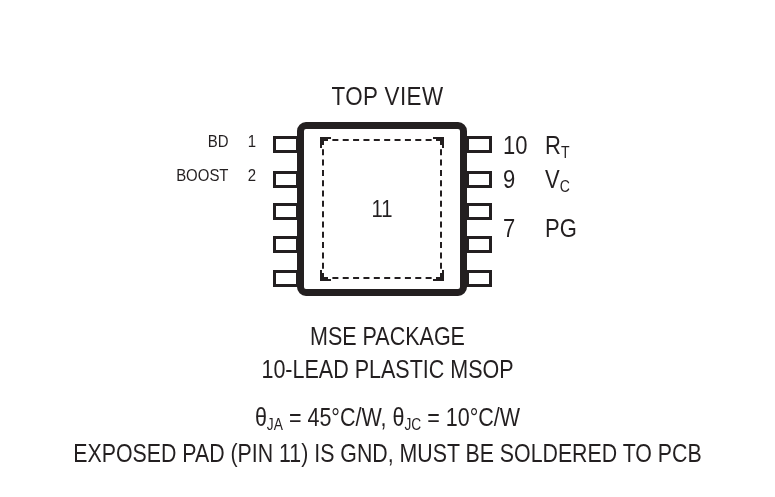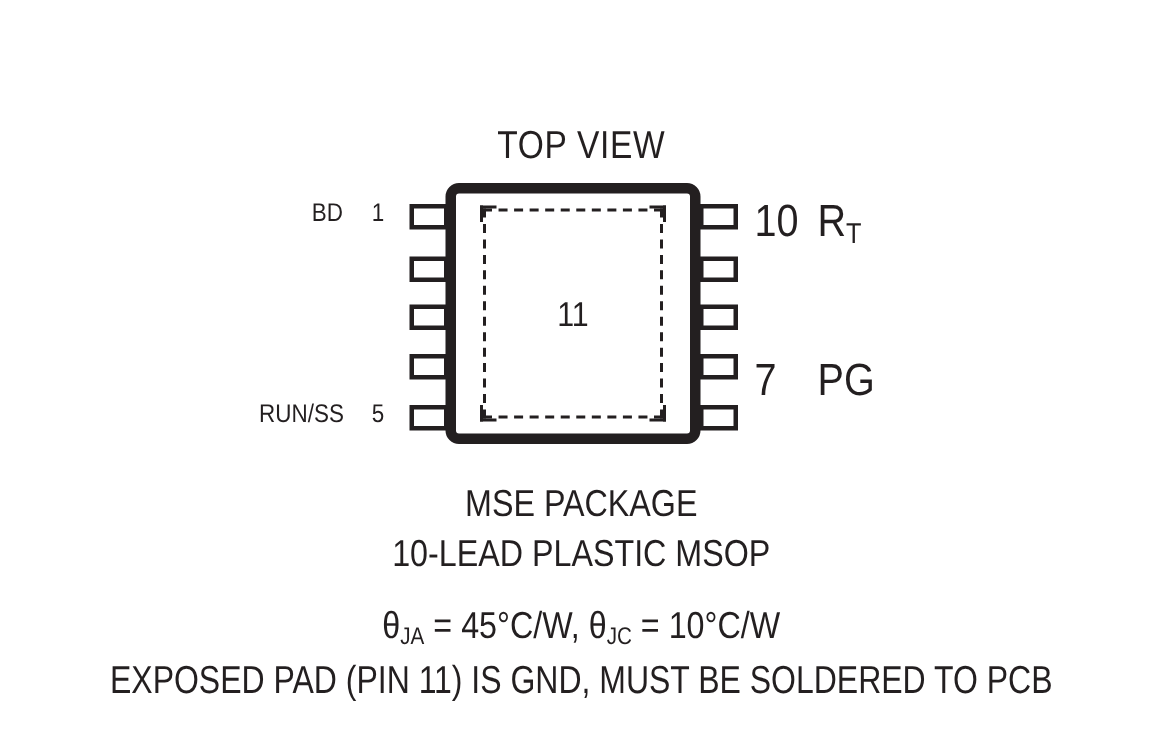--- a/index.html
+++ b/index.html
@@ -123,21 +123,21 @@
     margin-left: 10px;
     transform: scaleX(0.88);
   }
 
   .row-right {
     position: absolute;
     left: 503px;
     width: 260px;
     text-align: left;
     white-space: nowrap;
-    font-size: 30px;
+    font-size: 25px;
     line-height: 1;
   }
   .row-right .pr-num {
     display: inline-block;
     width: 30px;
     text-align: left;
     transform: scaleX(0.88);
     transform-origin: left center;
   }
   .row-right .pr-name {
@@ -214,28 +214,31 @@
 
   <div class="lead right" style="top:136px"></div>
   <div class="lead right" style="top:171px"></div>
   <div class="lead right" style="top:203px"></div>
   <div class="lead right" style="top:236px"></div>
   <div class="lead right" style="top:270px"></div>
 
   <div class="row-left" style="top:133px">
     <span class="pl-name">BD</span><span class="pl-num">1</span>
   </div>
-  <div class="row-left" style="top:267px">
-    <span class="pl-name">RUN/SS</span><span class="pl-num">5</span>
+  <div class="row-left" style="top:167px">
+    <span class="pl-name">BOOST</span><span class="pl-num">2</span>
   </div>
 
   <div class="row-right" style="top:133px">
     <span class="pr-num">10</span><span class="pr-name"><span>R</span><sub>T</sub></span>
   </div>
-  <div class="row-right" style="top:239px">
+  <div class="row-right" style="top:167px">
+    <span class="pr-num">9</span><span class="pr-name"><span>V</span><sub>C</sub></span>
+  </div>
+  <div class="row-right" style="top:216px">
     <span class="pr-num">7</span><span class="pr-name">PG</span>
   </div>
 
   <div class="caption cap-pkg1">MSE PACKAGE</div>
   <div class="caption cap-pkg2">10-LEAD PLASTIC MSOP</div>
 
   <div class="caption cap-theta"><span>θ</span><sub>JA</sub><span> = 45°C/W, </span><span>θ</span><sub>JC</sub><span> = 10°C/W</span></div>
 
   <div class="caption cap-pad">EXPOSED PAD (PIN 11) IS GND, MUST BE SOLDERED TO PCB</div>
 

